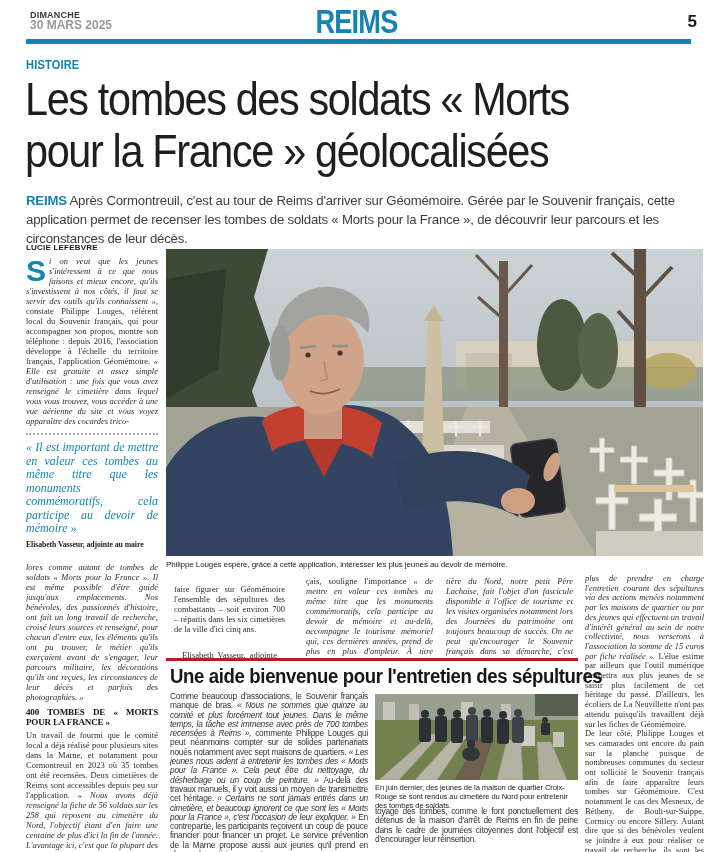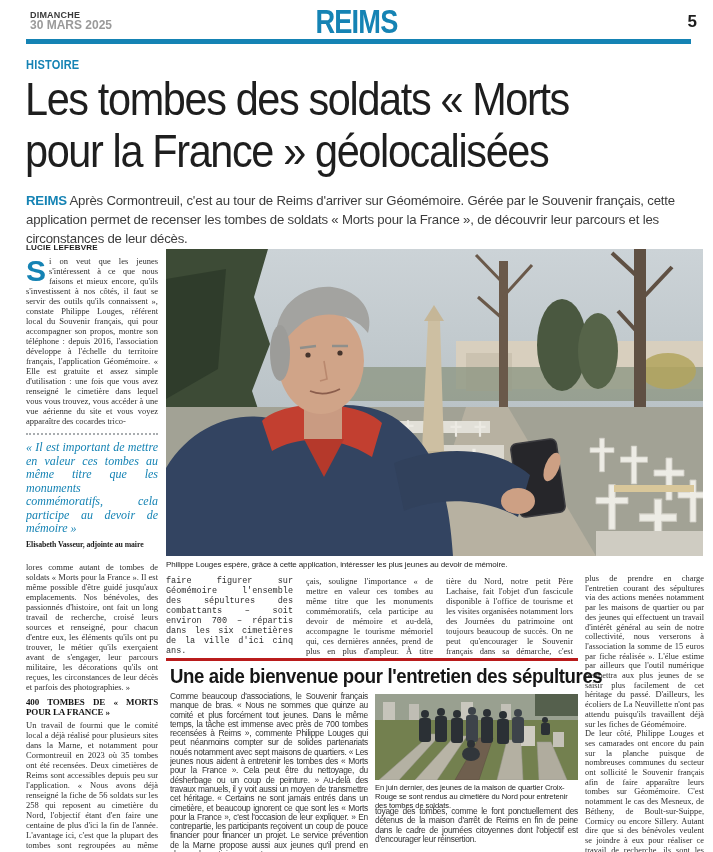--- a/index.html
+++ b/index.html
@@ -16,21 +16,21 @@
   
   .kicker{font-size:12px;font-weight:bold;color:#1583b4;letter-spacing:.2px;transform:scaleX(.92);transform-origin:left;}
   .headline{font-size:46px;line-height:52px;color:#1e1e1e;font-weight:400;letter-spacing:-1.5px;
             transform:scaleX(.9);transform-origin:left top;white-space:nowrap;}
   .lead{font-size:13.2px;line-height:19px;color:#3d3d3d;letter-spacing:-.2px;}
   .lead b{color:#1583b4;}
   .byline{font-size:8px;font-weight:bold;color:#1c1c1c;letter-spacing:.2px;}
   
   .btxt{font-family:"Liberation Serif",serif;font-size:8.5px;line-height:10px;text-align:justify;color:#2e2e2e;}
   .btxt p{margin:0 0 5px 0;}
-  .it{}
+  .it{font-style:italic;}
   .dropcap{float:left;font-family:"Liberation Sans",sans-serif;font-size:30px;line-height:27px;
            font-weight:bold;color:#1583b4;padding:1px 3px 0 0;}
   .dotsep{border-top:2px dotted #a9adb0;margin:7px 0 6px 0;height:0;}
   .pullquote{font-family:"Liberation Serif",serif;font-style:italic;font-size:12px;line-height:13.5px;
              color:#1583b4;margin:0 0 4px 0;}
   .quoteattr{font-size:7.8px;font-weight:bold;color:#1c1c1c;margin-bottom:12px;letter-spacing:-.1px;}
   .subhead{font-size:9px;font-weight:bold;color:#141414;letter-spacing:-.15px;margin:2px 0 3px 0;}
   .caption{font-size:8px;font-weight:normal;color:#1c1c1c;letter-spacing:-.1px;line-height:10px;}
   
   .boxrule{border-top:3px solid #b91c1c;}
@@ -163,21 +163,21 @@
         <path d="M158,112 L161,130 L154,132" stroke="#b9886e" stroke-width="1.6" fill="none"></path>
         <path d="M144,142 Q158,148 174,140" stroke="#8a5d4c" stroke-width="1.8" fill="none"></path>
         <ellipse cx="352" cy="252" rx="17" ry="13" fill="#cda084"></ellipse>
         <ellipse cx="386" cy="218" rx="7" ry="15" transform="rotate(22 386 218)" fill="#cda084"></ellipse>
       </g>
     </svg>
   </div>
   <div class="abs caption" style="left:166px;top:560px;width:537px;">Philippe Louges espère, grâce à cette application, intéresser les plus jeunes au devoir de mémoire.</div>
 
   <div class="abs btxt clip" style="left:166px;top:576px;width:127px;height:84px;">
-    <p style="margin:0;font-family:Liberation Mono, monospace;">faire figurer sur Géomémoire l'ensemble des sépultures des combattants – soit environ 700 – répartis dans les six cimetières de la ville d'ici cinq ans.</p>
+    <p style="margin:8px;">faire figurer sur Géomémoire l'ensemble des sépultures des combattants – soit environ 700 – répartis dans les six cimetières de la ville d'ici cinq ans.</p>
     <p style="margin:16px;">Elisabeth Vasseur, adjointe au maire de Reims à l'origine de ce partenariat avec le Souvenir fran-</p>
   </div>
   <div class="abs btxt clip" style="left:306px;top:576px;width:127px;height:84px;">
     <span>çais, souligne l'importance </span><span class="it">« de mettre en valeur ces tombes au même titre que les monuments commémoratifs, cela participe au devoir de mémoire et au-delà, accompagne le tourisme mémoriel qui, ces dernières années, prend de plus en plus d'ampleur. À titre d'exemple, le cime-</span>
   </div>
   <div class="abs btxt clip" style="left:446px;top:576px;width:127px;height:84px;">
     <span class="it">tière du Nord, notre petit Père Lachaise, fait l'objet d'un fascicule disponible à l'office de tourisme et les visites organisées notamment lors des Journées du patrimoine ont toujours beaucoup de succès. On ne peut qu'encourager le Souvenir français dans sa démarche, c'est pourquoi en</span>
   </div>
   <div class="abs btxt clip" style="left:585px;top:574px;width:119px;height:278px;line-height:9.7px;font-size:8.4px;">
     <p style="margin:0;"><span class="it">plus de prendre en charge l'entretien courant des sépultures via des actions menées notamment par les maisons de quartier ou par des jeunes qui effectuent un travail d'intérêt général au sein de notre collectivité, nous verserons à l'association la somme de 15 euros par fiche réalisée ». </span><span>L'élue estime par ailleurs que l'outil numérique permettra aux plus jeunes de se saisir plus facilement de cet héritage du passé. D'ailleurs, les écoliers de La Neuvillette n'ont pas attendu puisqu'ils travaillent déjà sur les fiches de Géomémoire.</span></p>

